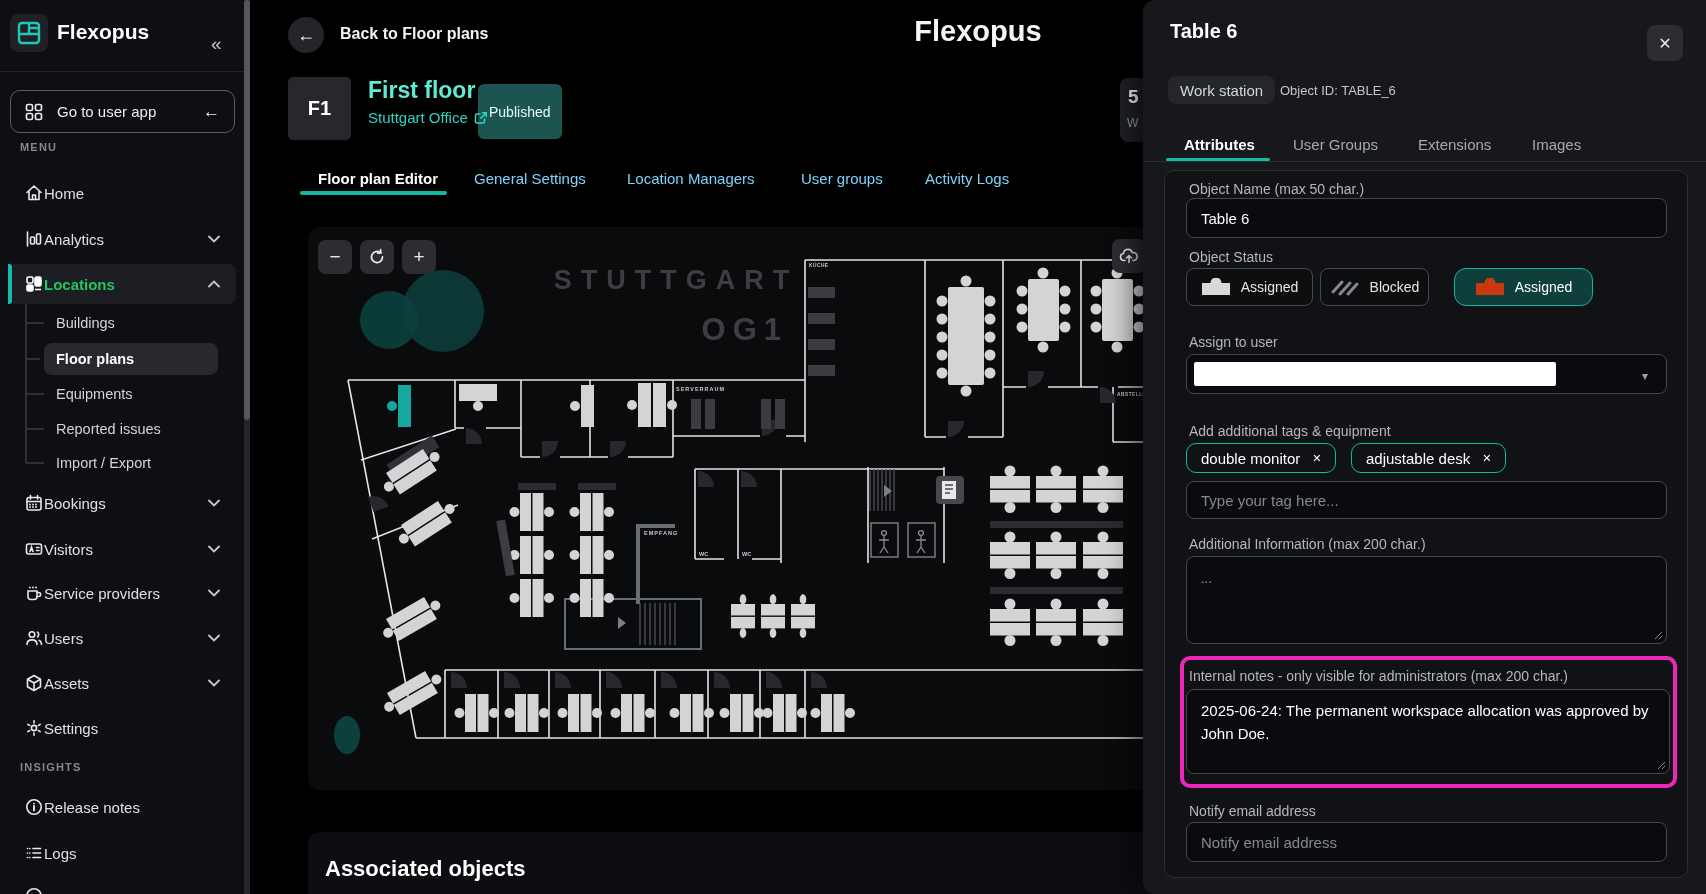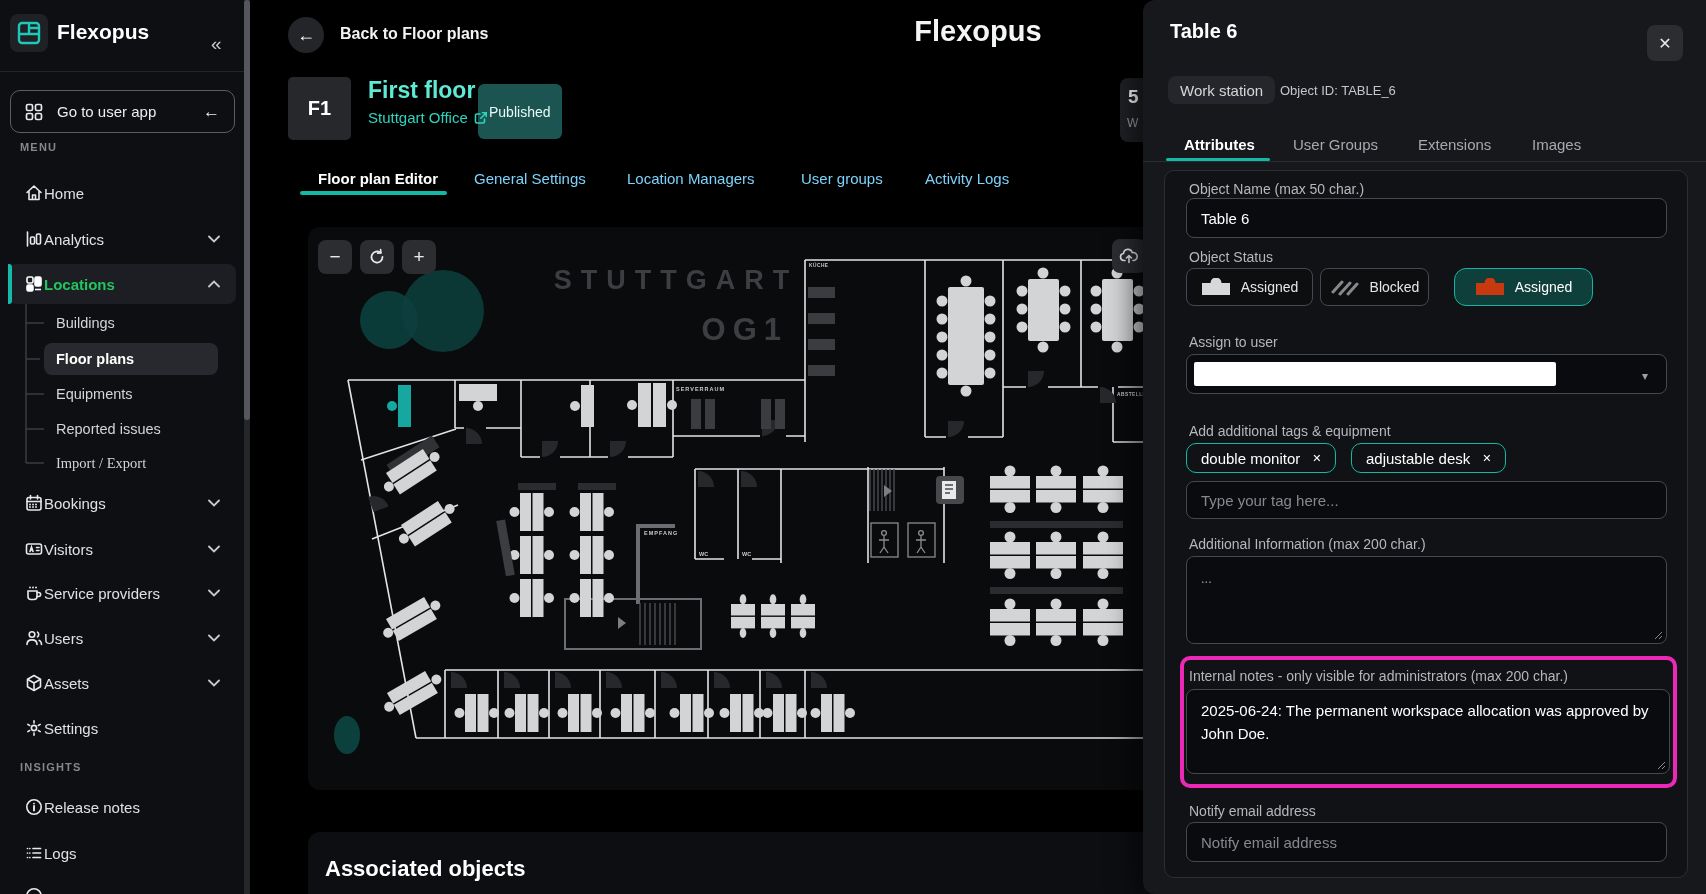--- a/index.html
+++ b/index.html
@@ -146,21 +146,21 @@
 
   <svg class="abs" style="left:0;top:300px;" width="60" height="172">
     <path class="tree" d="M26 4 V163 M26 23 H44 M26 59 H40 M26 94 H44 M26 129 H44 M26 163 H44"></path>
   </svg>
   <div class="sub-item" style="top:315px;">Buildings</div>
   <div class="sub-sel">
       <span>Floor plans</span>
     </div>
   <div class="sub-item" style="top:386px;">Equipments</div>
   <div class="sub-item" style="top:421px;">Reported issues</div>
-  <div class="sub-item" style="top:455px;font-family:Liberation Serif, serif;">Import / Export</div>
+  <div class="sub-item" style="top:455px;">Import / Export</div>
 
   <div class="nav-item" style="top:483px;">
     <span class="ic">
         <svg width="20" height="20" viewBox="0 0 20 20" fill="none" stroke="#e8e9ea" stroke-width="1.6" stroke-linecap="round">
           <rect x="3" y="4.5" width="14" height="12.5" rx="2"></rect>
           <path d="M6.5 2.5 V6 M13.5 2.5 V6 M3 8.5 H17"></path>
           <path d="M6 11.5 h.01 M9 11.5 h.01 M12 11.5 h.01 M6 14 h.01 M9 14 h.01 M12 14 h.01" stroke-width="1.9"></path>
         </svg>
       </span>
     <span>Bookings</span>

